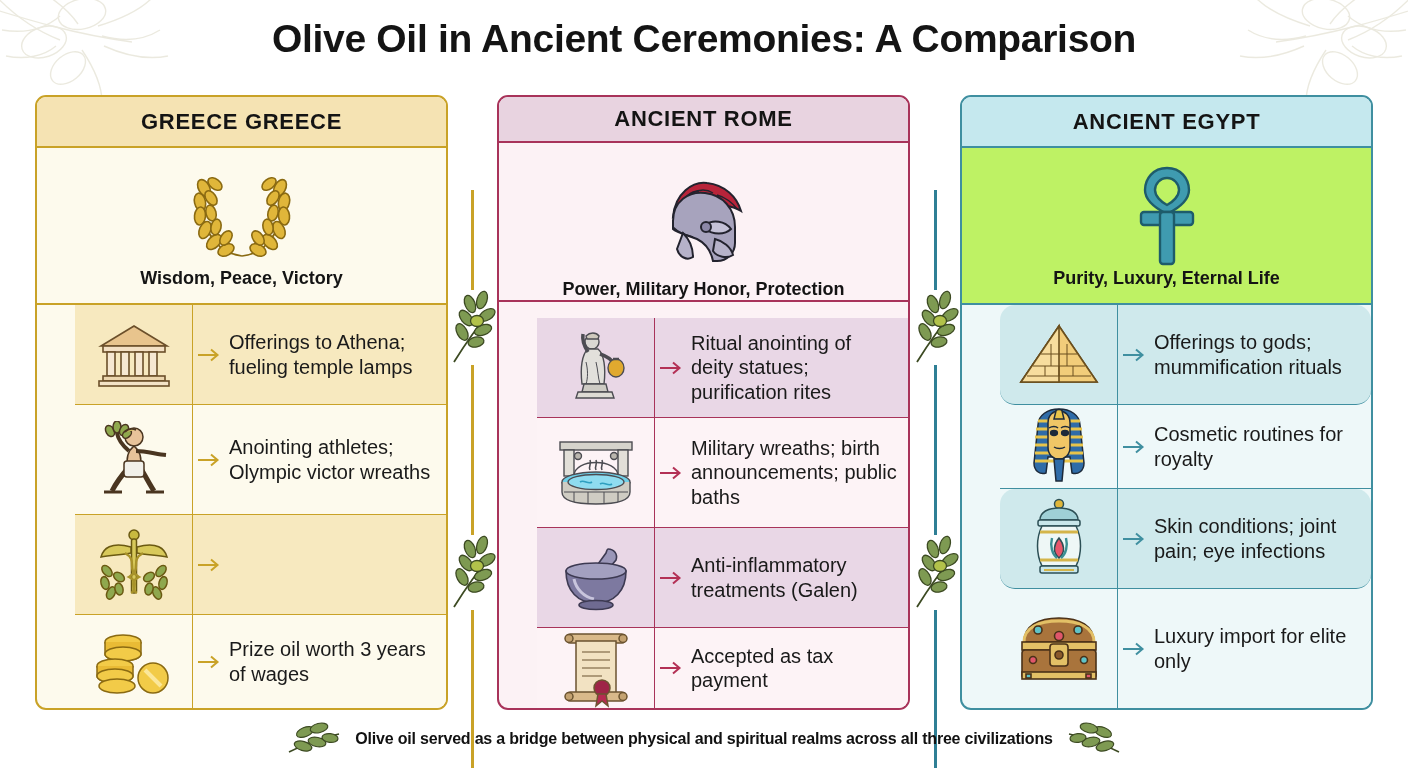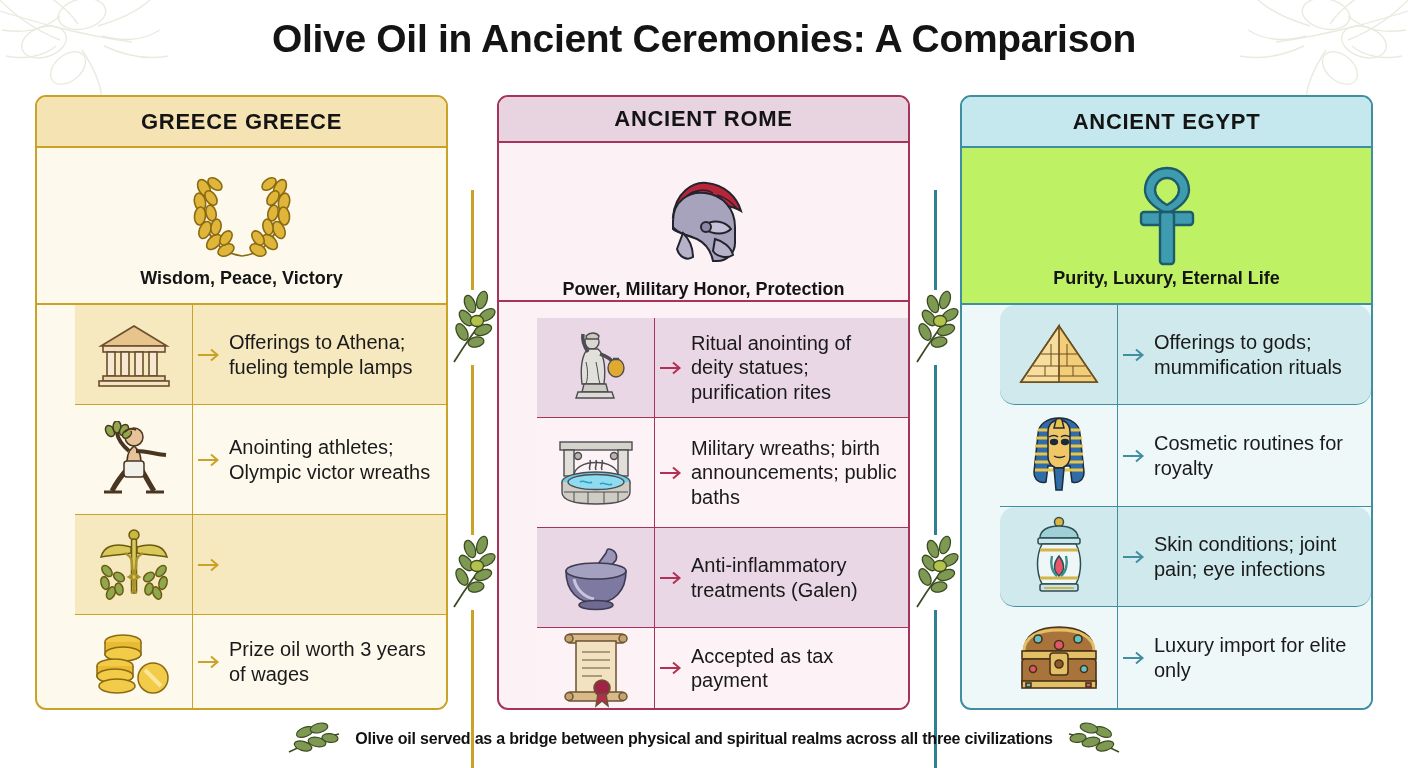--- a/index.html
+++ b/index.html
@@ -457,21 +457,21 @@
           </svg>
         </div>
         <div class="cell-txt">
           <svg class="arrow" width="26" height="14" viewBox="0 0 26 14">
               <path d="M1 7 H20 M14 1.5 L20.5 7 L14 12.5" fill="none" stroke="#3f8fa0" stroke-width="2"></path>
             </svg>
           <div class="txt">Offerings to gods; mummification rituals</div>
         </div>
       </div>
 
-      <div class="row base" style="height:102px">
+      <div class="row base" style="height:84px">
         <div class="cell-icon">
           <svg width="78" height="80" viewBox="0 0 78 80">
             <g stroke="#1d2a3a" stroke-width="1.5">
               <path d="M18 18 C18 8 28 2 39 2 C50 2 60 8 60 18 L64 56 C64 64 58 68 52 66 L50 50 L28 50 L26 66 C20 68 14 64 14 56 Z" fill="#2f6ca8"></path>
               <path d="M18 14 H60 M16 22 H62 M15 30 H63 M15 38 H63 M15 46 H63 M15 54 H63" stroke="#e8c44a" stroke-width="3" fill="none"></path>
               <path d="M28 16 C28 8 33 4 39 4 C45 4 50 8 50 16 L50 40 C50 48 45 52 39 52 C33 52 28 48 28 40 Z" fill="#f0c666"></path>
               <path d="M36 4 C36 2 42 2 42 4 L44 12 L34 12 Z" fill="#e8c44a"></path>
               <ellipse cx="34" cy="26" rx="3.4" ry="2.4" fill="#1d2a3a"></ellipse>
               <ellipse cx="45" cy="26" rx="3.4" ry="2.4" fill="#1d2a3a"></ellipse>
               <path d="M29 21 C32 19 36 19 38 21" fill="none" stroke-width="1.4"></path>

